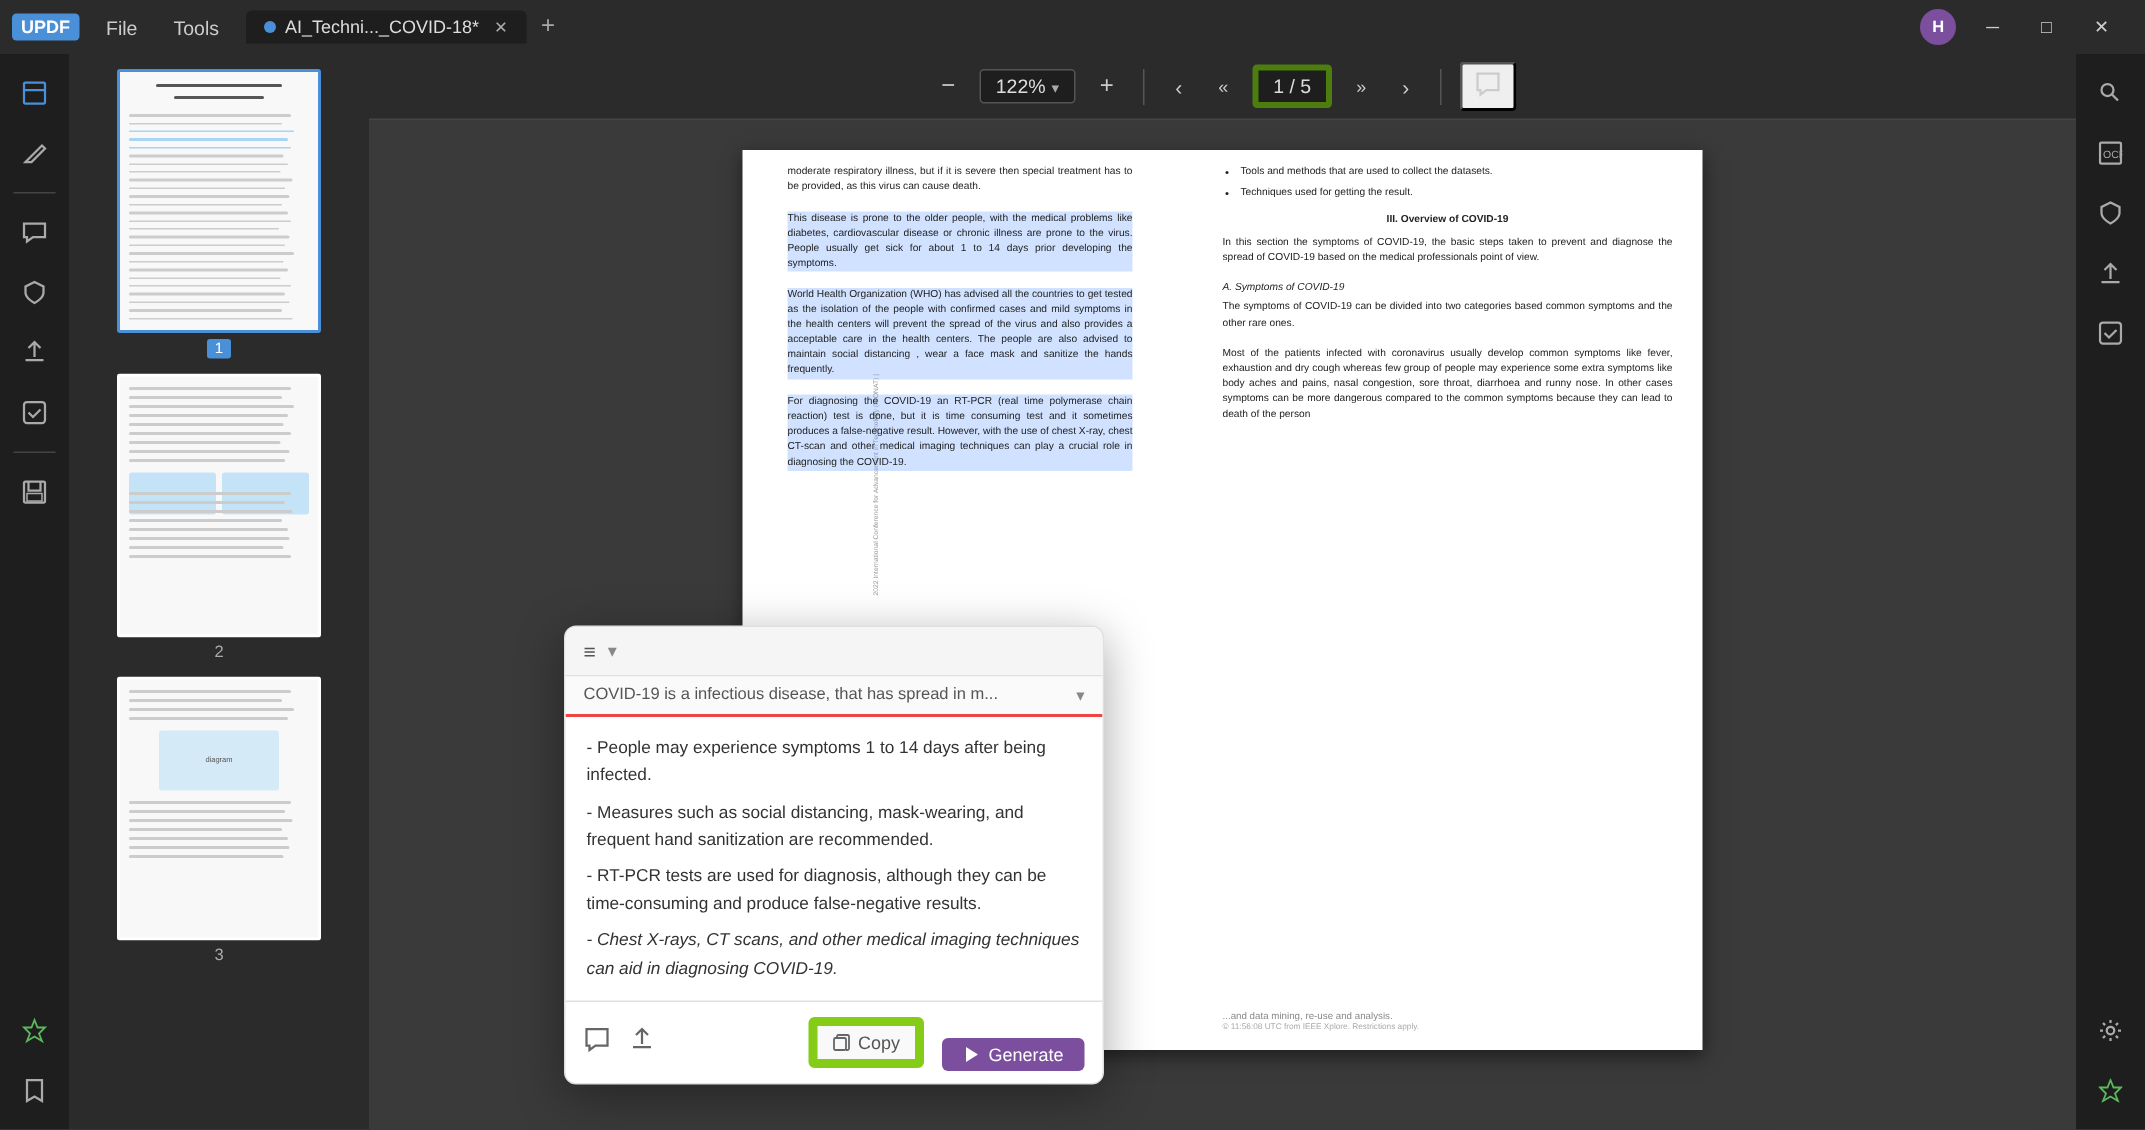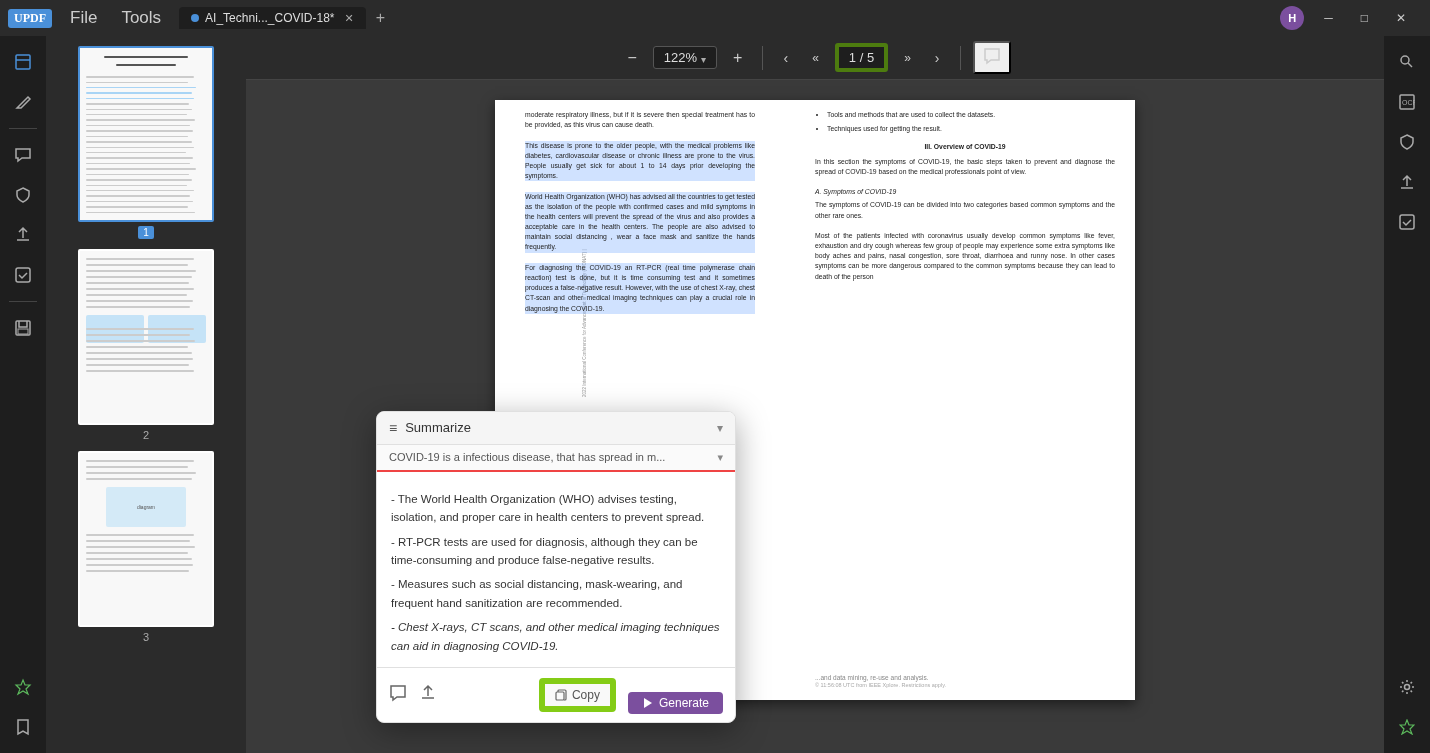--- a/index.html
+++ b/index.html
@@ -16,25 +16,24 @@
       flex-shrink: 0;
     }
     .title-bar-logo {
       background: #4a90d9;
       color: white;
       font-weight: bold;
       font-size: 12px;
       padding: 2px 6px;
       border-radius: 3px;
       margin-right: 4px;
-      font-family: Liberation Serif, serif;
     }
     .title-bar-menu-item {
       color: #ccc;
-      font-size: 17px;
+      font-size: 13px;
       padding: 4px 10px;
       cursor: pointer;
       border-radius: 3px;
     }
     .title-bar-tab {
       background: #1e1e1e;
       color: #ddd;
       font-size: 12px;
       padding: 4px 12px;
       border-radius: 4px 4px 0 0;
@@ -503,31 +502,30 @@
 
         <div style="position:absolute; left:320px; bottom:10px; width:300px; font-size:6.5px; color:#888; line-height:1.4;">
           <p>...and data mining, re-use and analysis.</p>
           <p style="font-size:5.5px; color:#aaa;">© 11:56:08 UTC from IEEE Xplore. Restrictions apply.</p>
         </div>
       </div>
 
       <div class="ai-popup">
         <div class="ai-popup-header">
           <span class="ai-popup-header-icon">≡</span>
-          <span class="ai-popup-header-title">Summarize</span>
           <span class="ai-popup-header-chevron">▾</span>
         </div>
         <div class="ai-popup-subheader">
           <span class="ai-popup-subtext">COVID-19 is a infectious disease, that has spread in m...</span>
           <span class="ai-popup-sub-chevron">▾</span>
         </div>
         <div class="ai-popup-content">
-          <p style="margin-top:6px;">- The World Health Organization (WHO) advises testing, isolation, and proper care in health centers to prevent spread.</p>
+          <p>- People may experience symptoms 1 to 14 days after being infected.</p>
+          <p style="margin-top:6px;">- Measures such as social distancing, mask-wearing, and frequent hand sanitization are recommended.</p>
           <p style="margin-top:6px;">- RT-PCR tests are used for diagnosis, although they can be time-consuming and produce false-negative results.</p>
-          <p style="margin-top:6px;">- Measures such as social distancing, mask-wearing, and frequent hand sanitization are recommended.</p>
           <p style="margin-top:6px;font-style:italic;">- Chest X-rays, CT scans, and other medical imaging techniques can aid in diagnosing COVID-19.</p>
         </div>
         <div class="ai-popup-footer">
           <span class="ai-footer-icon">
             <svg width="18" height="18" viewBox="0 0 18 18" fill="none">
                 <path d="M2 2h14v11H8l-4 3V13H2V2z" stroke="#666" stroke-width="1.5" fill="none"></path>
               </svg>
           </span>
           <span class="ai-footer-icon">
             <svg width="18" height="18" viewBox="0 0 18 18" fill="none">

